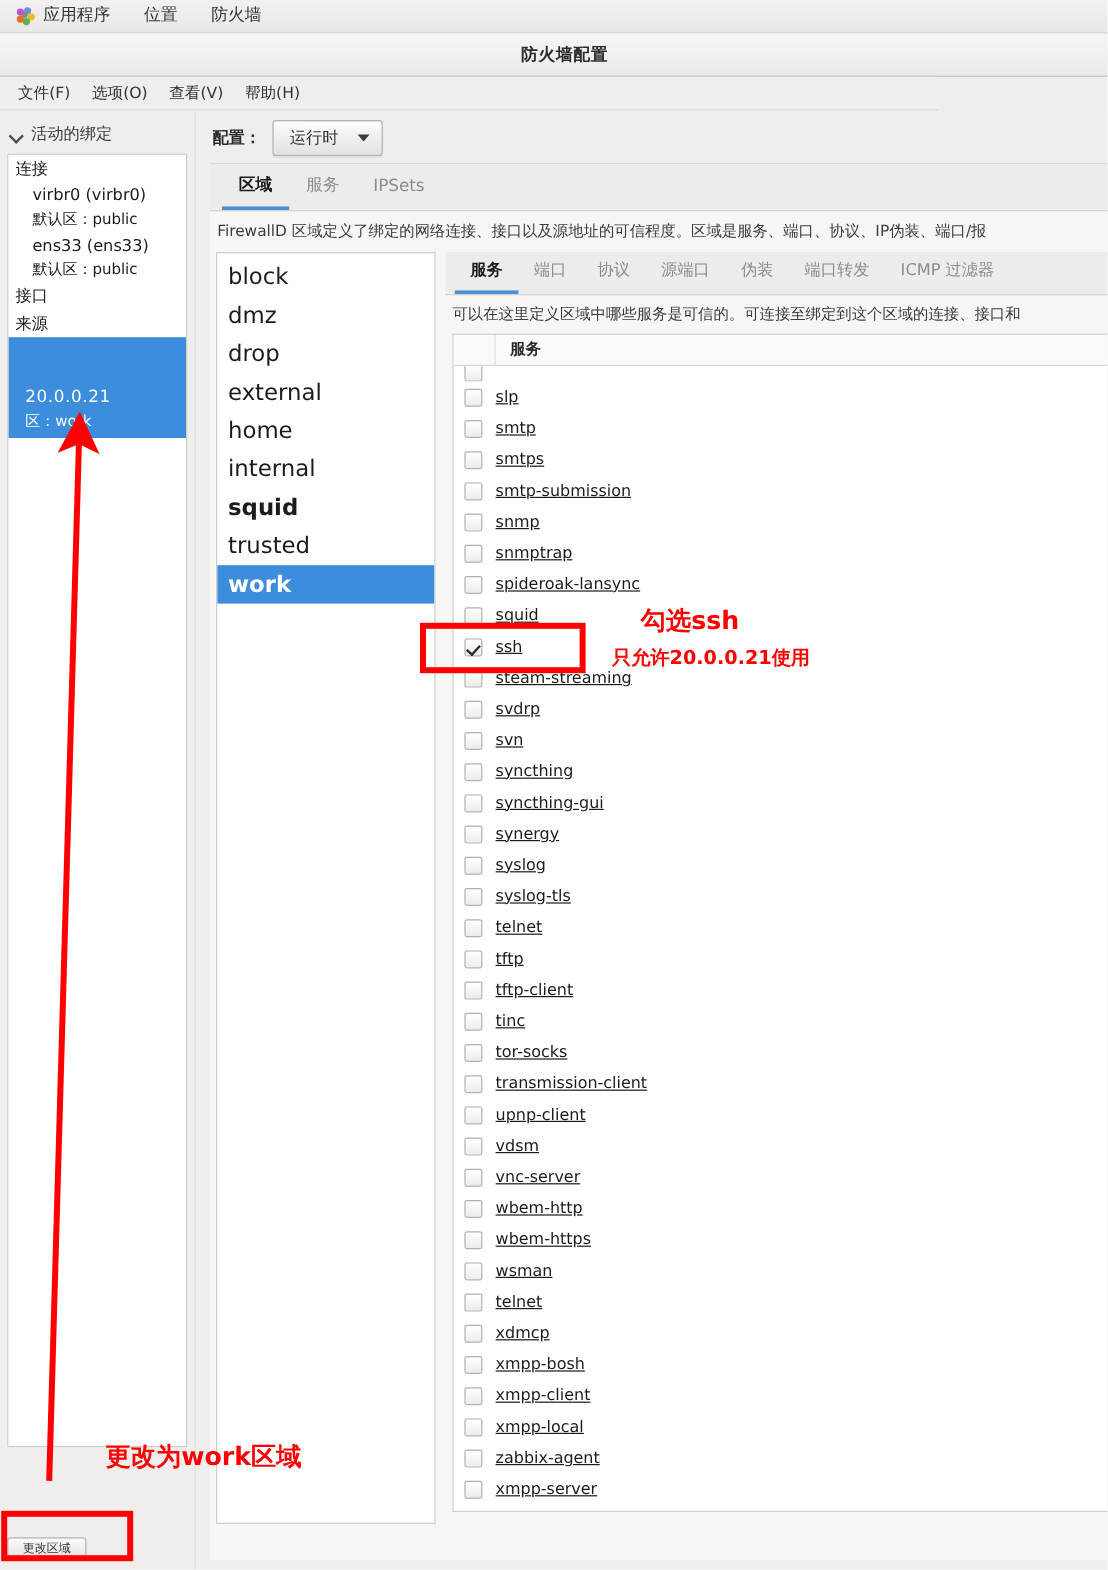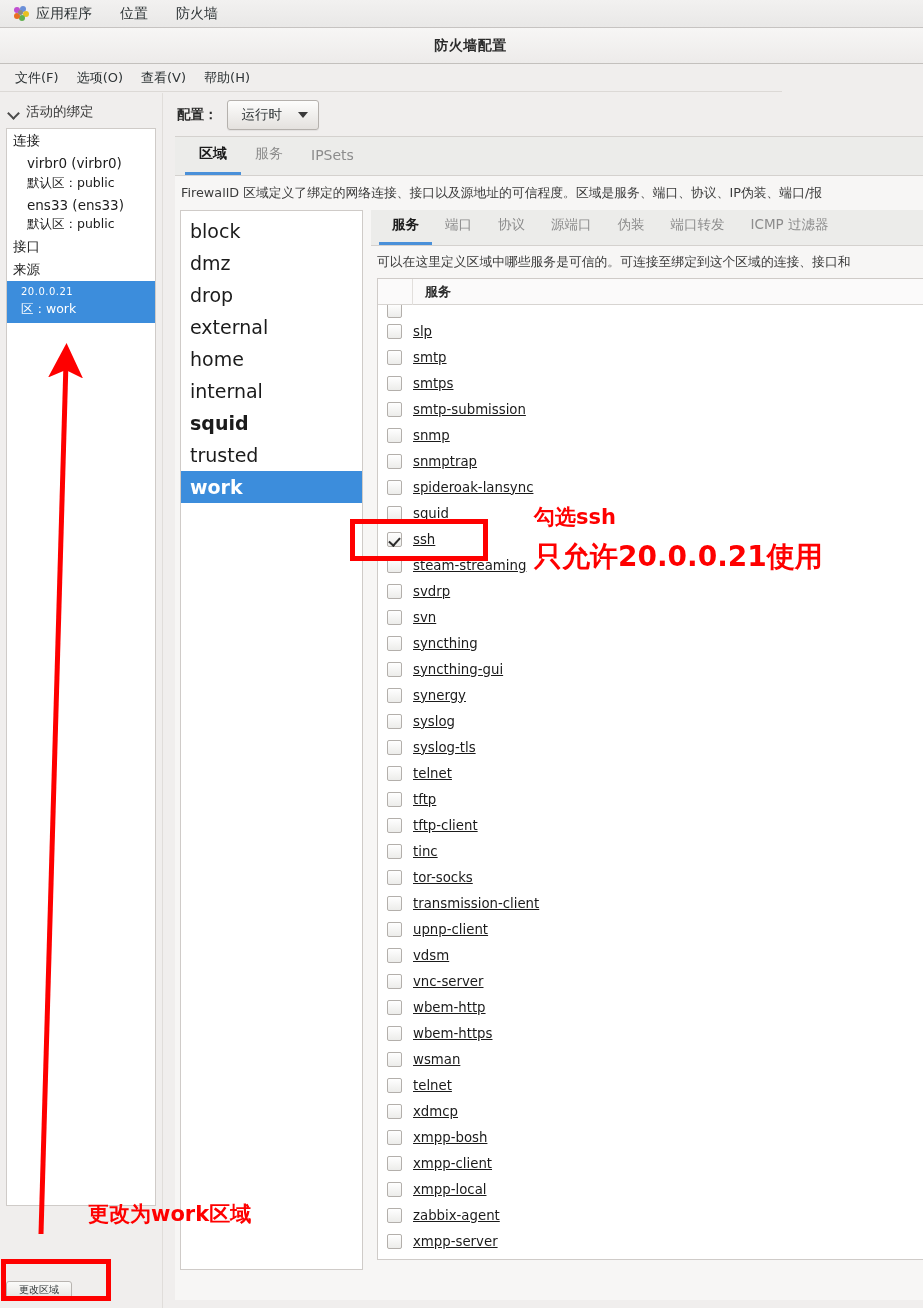--- a/index.html
+++ b/index.html
@@ -110,21 +110,21 @@
     overflow: hidden; position: relative;
   }
   .bind-row { padding: 2px 0 2px 6px; font-size: 13.5px; color: #2b2b2b; line-height: 1.45; }
   .bind-head { padding: 3px 0 2px 6px; font-size: 13.5px; color: #1b1b1b; }
   .bind-name { padding-left: 14px; font-size: 13.5px; color: #1b1b1b; }
   .bind-sub  { padding-left: 14px; font-size: 12.5px; color: #1b1b1b; }
   .bind-sel {
     background: #3c8ddc; color: #ffffff; padding: 4px 0 5px 0;
   }
   .bind-sel .bind-name, .bind-sel .bind-sub { color: #ffffff; }
-  .bind-sel .bind-name { font-size: 10px; letter-spacing: 0.5px; }
+  .bind-sel .bind-name { font-size: 14px; letter-spacing: 0.5px; margin-top: 36px; }
 
   .changezone-wrap { position: absolute; left: 6px; bottom: 9px; }
   .btn {
     background: linear-gradient(to bottom, #fbfbfa 0%, #e6e3e0 100%);
     border: 1px solid #b8b4b0; border-radius: 3px;
     padding: 1px 12px; font-size: 10px; color: #2e3436;
     box-shadow: 0 1px 1px rgba(0,0,0,0.07);
     white-space: nowrap;
     text-align: center;
   }
@@ -223,21 +223,21 @@
     content: ""; position: absolute; left: 3px; top: 2px;
     width: 5px; height: 9px;
     border-right: 2px solid #2b2b2b; border-bottom: 2px solid #2b2b2b;
     transform: rotate(42deg);
   }
   .svc-name { font-size: 13.3px; color: #1b1b1b; white-space: nowrap; text-decoration: underline; }
 
   
   .anno { position: absolute; color: #fe0000; font-weight: bold; z-index: 50; }
   .anno-text1 { left: 534px; top: 503px; font-size: 21px; letter-spacing: 0px; }
-  .anno-text2 { left: 534px; top: 538px; font-size: 28px; letter-spacing: 0px; }
+  .anno-text2 { left: 510px; top: 538px; font-size: 16px; letter-spacing: 0px; }
   .anno-text3 { left: 88px; top: 1200px; font-size: 21px; }
   .anno-box-ssh {
     position: absolute; left: 350px; top: 519px; width: 138px; height: 42px;
     border: 5px solid #fe0000; z-index: 45;
   }
   .anno-box-btn {
     position: absolute; left: 1px; top: 1259px; width: 110px; height: 42px;
     border: 5px solid #fe0000; z-index: 55;
   }
   .anno-arrow { position: absolute; left: 0; top: 0; width: 923px; height: 1308px; z-index: 48; pointer-events: none; }

